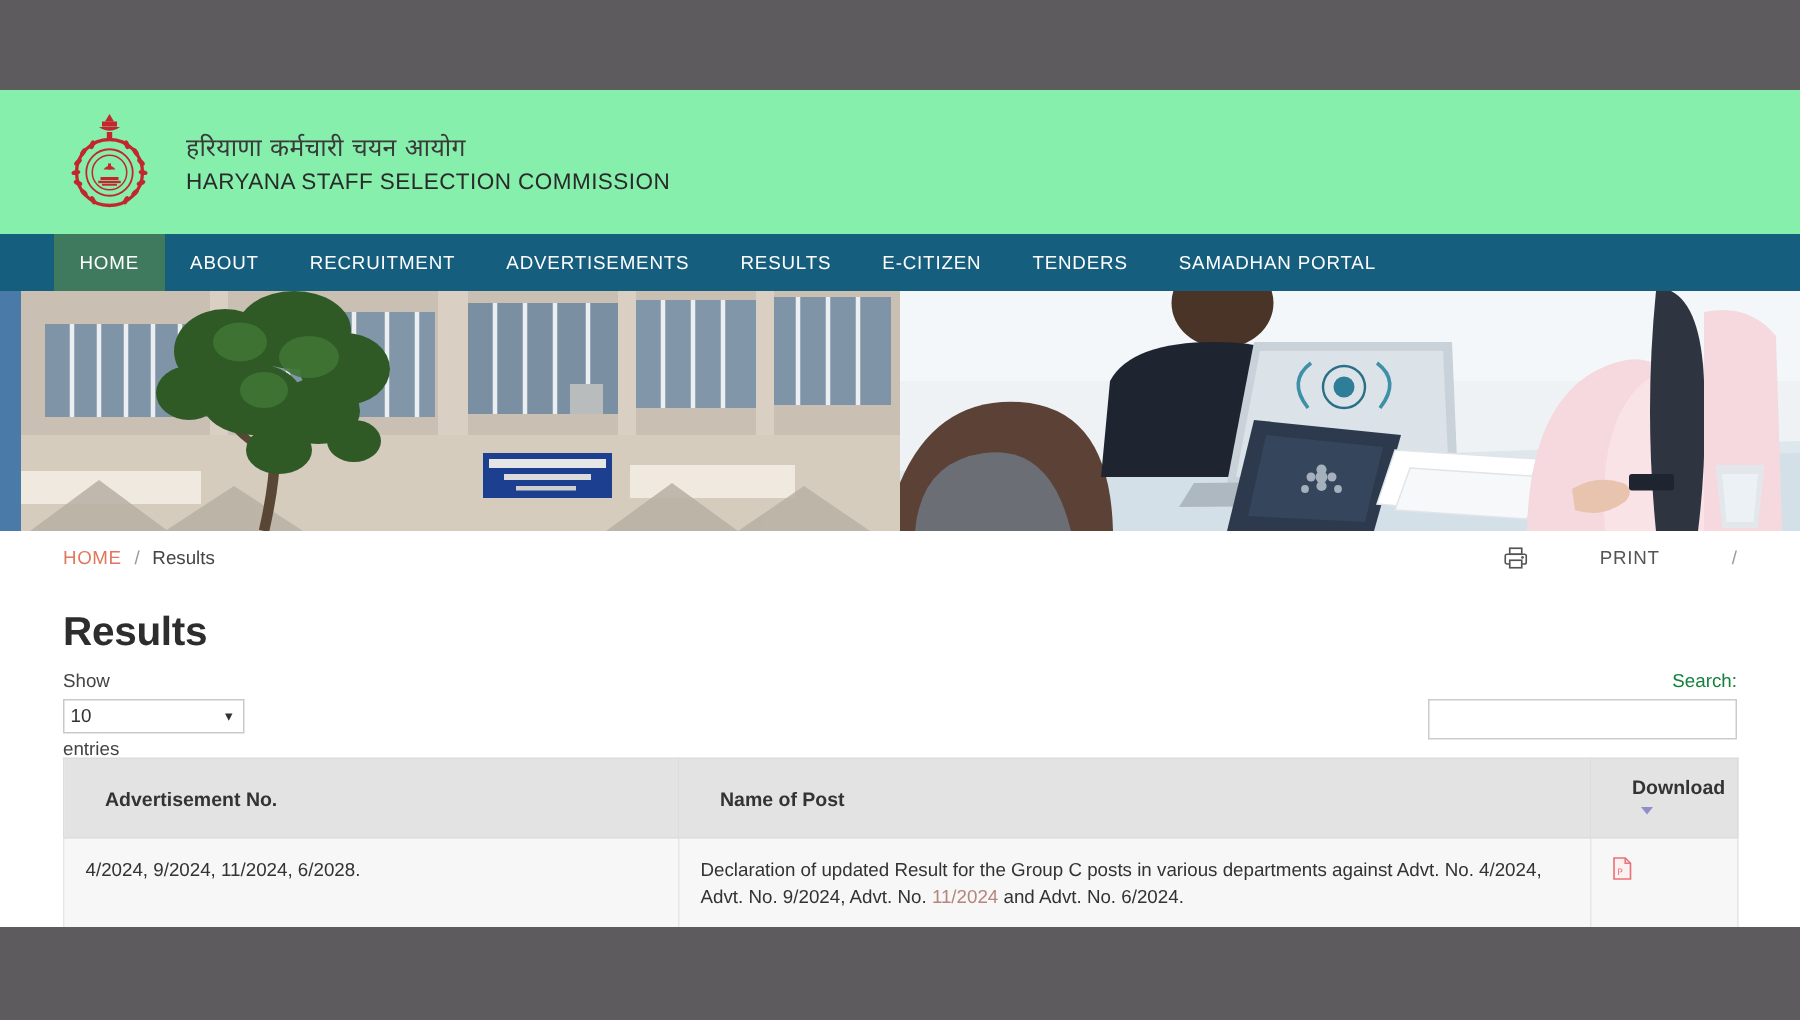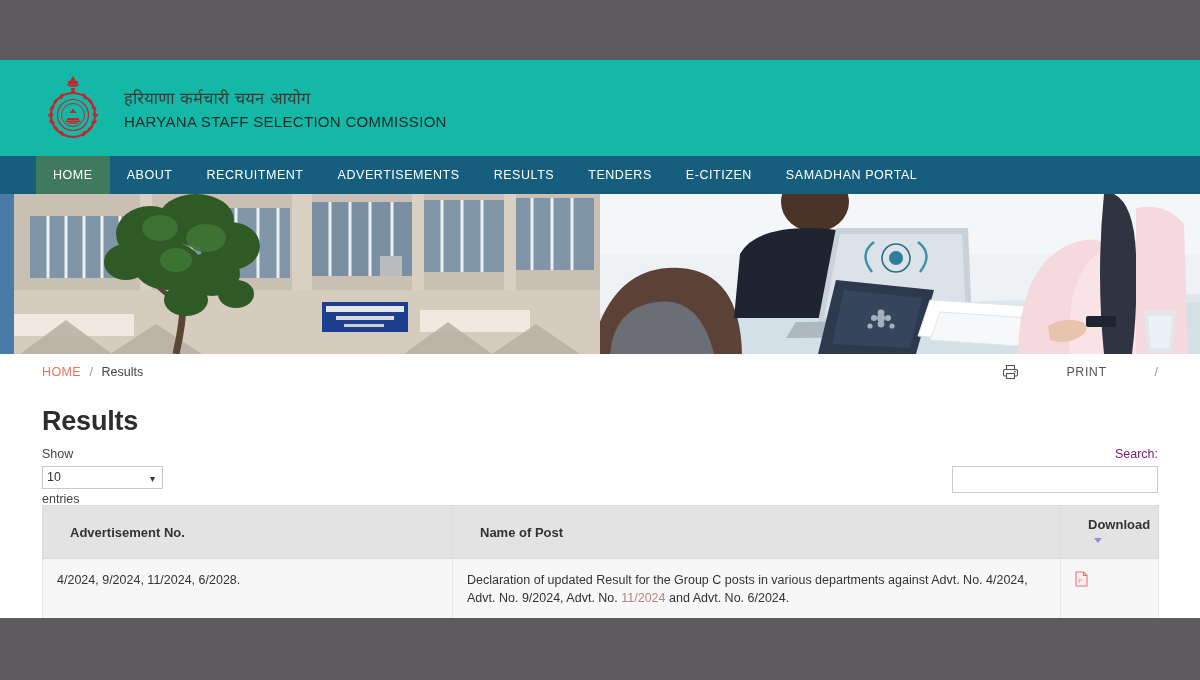--- a/index.html
+++ b/index.html
@@ -35,21 +35,21 @@
     background: #ffffff;
     overflow: hidden;
   }
 
   
   .masthead {
     height: 96px;
     display: flex;
     align-items: center;
     padding-left: 42px;
-    background: #14b8a6;
+    background: #86efac;
   }
   .emblem {
     width: 62px; height: 72px;
     position: relative;
     flex: 0 0 auto;
     margin-right: 20px;
   }
   .emblem svg { display:block; }
   .mast-text { display: flex; flex-direction: column; justify-content: center; }
   .mast-hi {
@@ -152,21 +152,21 @@
     position: absolute; right: 7px; top: 50%;
     transform: translateY(-50%);
     font-size: 10px; color: #333;
   }
   .showbox .ent { display: block; margin-top: 3px; }
 
   .searchbox {
     position: absolute; right: 0; top: 0;
     text-align: right;
   }
-  .searchbox .slbl { font-size: 12.5px; color: #701a75; display: block; margin-bottom: 5px; }
+  .searchbox .slbl { font-size: 12.5px; color: #15803d; display: block; margin-bottom: 5px; }
   .searchinput {
     width: 206px; height: 27px;
     border: 1px solid #cccccc;
     background: #fff;
     outline: none;
     font-size: 12.5px;
     padding: 0 6px;
     color: #333;
   }
 
@@ -270,22 +270,22 @@
         <div class="mast-en">HARYANA STAFF SELECTION COMMISSION</div>
       </div>
     </div>
 
     <div class="nav">
       <div class="nav-item active">HOME</div>
       <div class="nav-item">ABOUT</div>
       <div class="nav-item">RECRUITMENT</div>
       <div class="nav-item">ADVERTISEMENTS</div>
       <div class="nav-item">RESULTS</div>
+      <div class="nav-item">E-CITIZEN</div>
       <div class="nav-item">TENDERS</div>
-      <div class="nav-item">E-CITIZEN</div>
       <div class="nav-item">SAMADHAN PORTAL</div>
     </div>
 
     <div class="banner">
       <div class="half left">
         <svg width="600" height="160" viewBox="0 0 600 160">
           <defs>
             <linearGradient id="sky" x1="0" y1="0" x2="0" y2="1">
               <stop offset="0" stop-color="#9fb4c4"></stop>
                 <stop offset="1" stop-color="#cfd8de"></stop>

